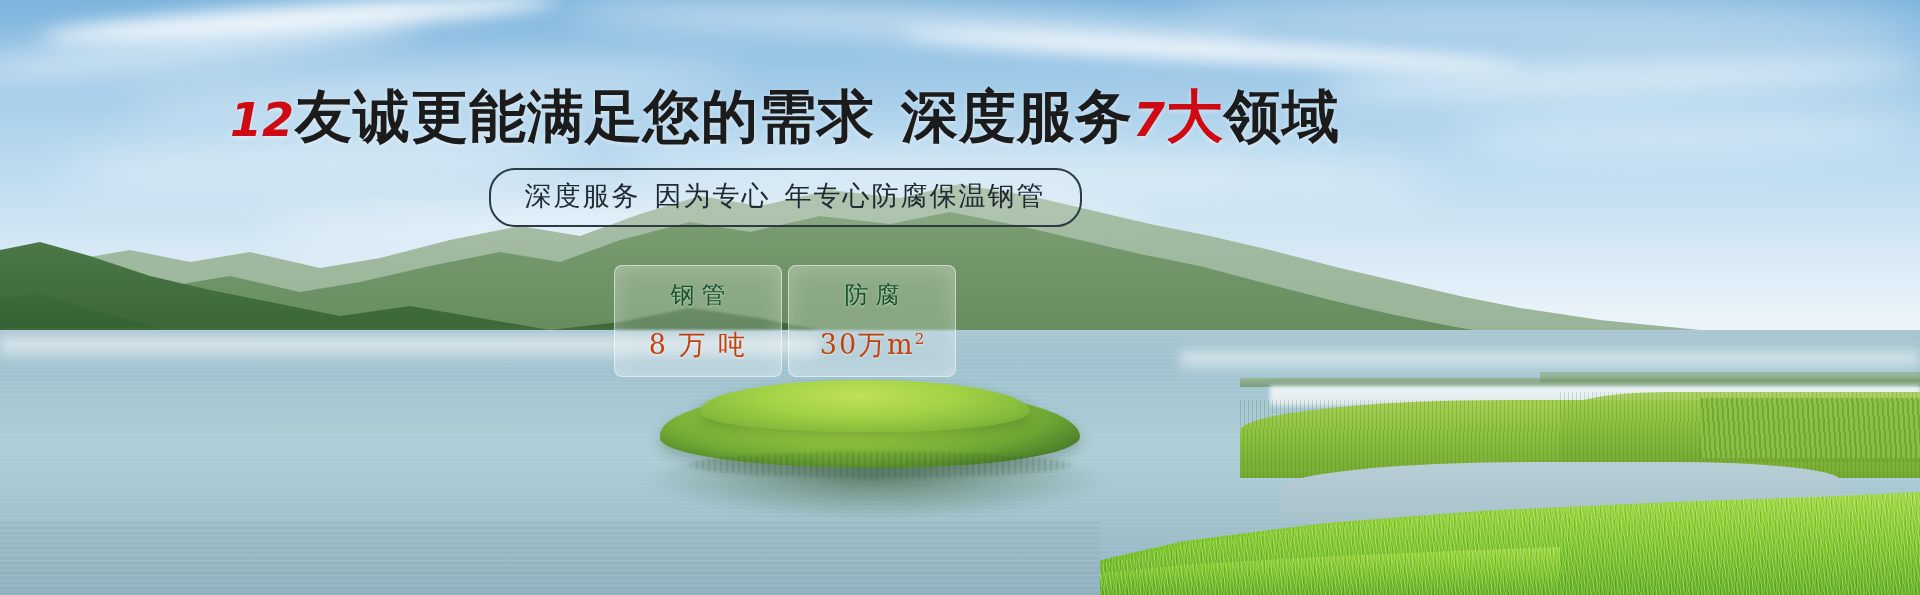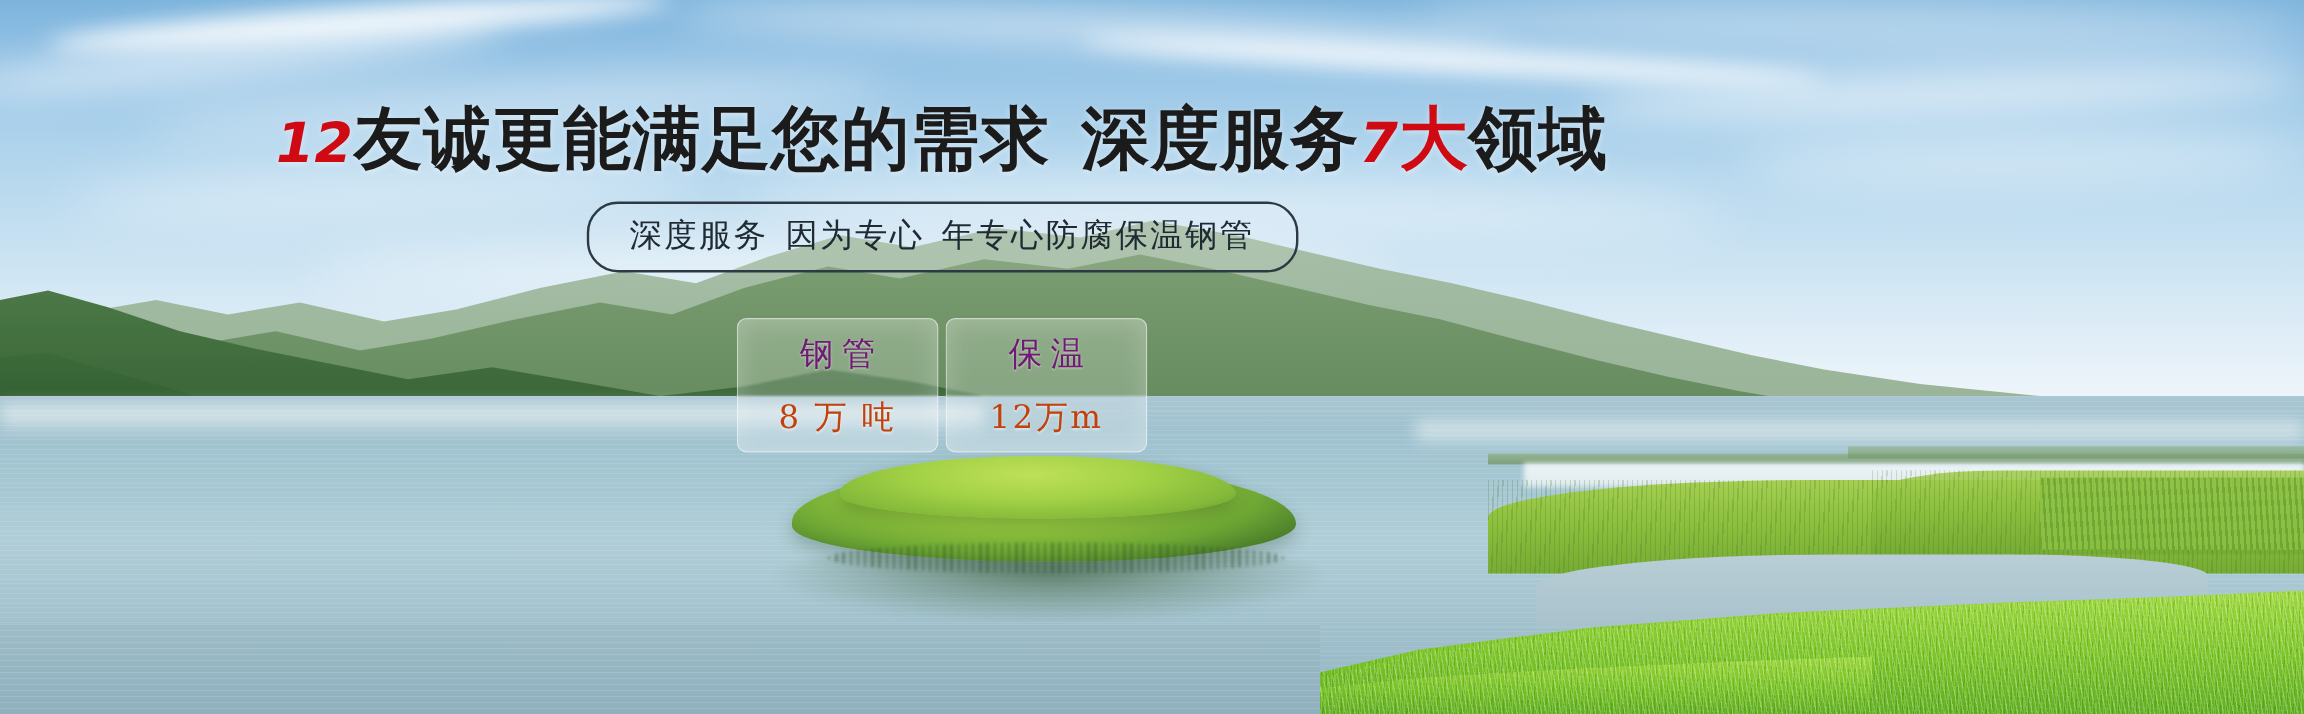--- a/index.html
+++ b/index.html
@@ -144,21 +144,21 @@
     border-radius:8px;
     background:rgba(255,255,255,0.22);
     border:1px solid rgba(255,255,255,0.55);
     box-shadow:inset 0 0 22px rgba(255,255,255,.22);
     display:flex;flex-direction:column;
     align-items:center;justify-content:center;
     backdrop-filter:blur(1px);
   }
   .card .c-label{
     font-family:"DejaVu Sans","Liberation Sans",sans-serif;
-    font-size:28px;color:#701a75;letter-spacing:7px;
+    font-size:24px;color:#14532d;letter-spacing:7px;
     text-indent:7px;
     margin-bottom:16px;
     text-shadow:0 1px 2px rgba(255,255,255,.5);
   }
   .card .c-value{
     font-family:"DejaVu Serif","Liberation Serif",serif;
     font-size:27px;color:#c2410c;letter-spacing:2px;
     text-shadow:0 1px 2px rgba(255,255,255,.5);
   }
   .card .c-value sup{font-size:15px;vertical-align:super;letter-spacing:0;}
@@ -324,18 +324,18 @@
       <span>深度服务</span><span class="sp"></span><span>因为专心</span><span class="sp"></span><span>年专心防腐保温钢管</span>
     </div>
   </div>
 
   <div class="cards">
     <div class="card">
       <div class="c-label">钢管</div>
       <div class="c-value"><span>8 万 吨</span></div>
     </div>
     <div class="card">
-      <div class="c-label">保温</div>
-      <div class="c-value"><span>12万m</span></div>
+      <div class="c-label">防腐</div>
+      <div class="c-value"><span>30万m</span><sup>2</sup></div>
     </div>
   </div>
 
 </div>
 
 </body></html>

